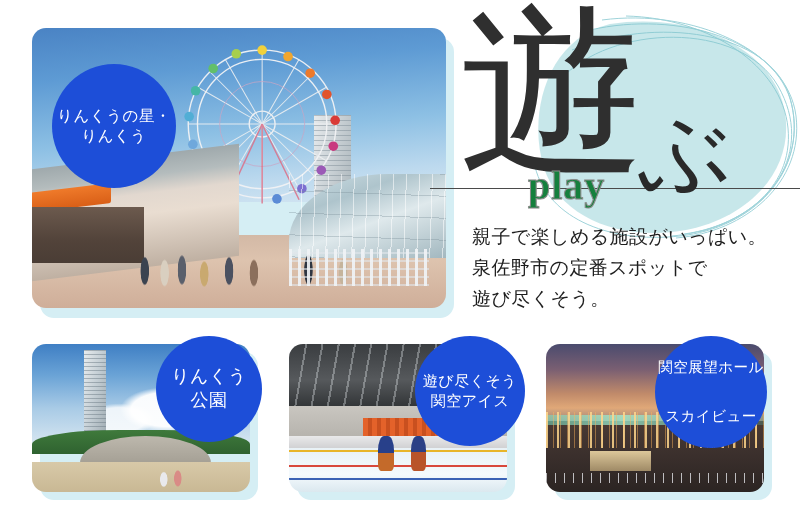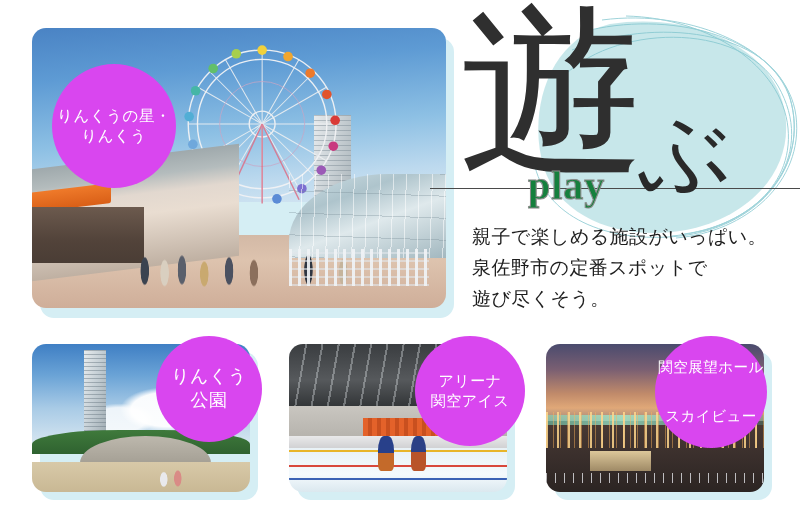--- a/index.html
+++ b/index.html
@@ -37,21 +37,21 @@
     position: absolute;
     left: 0; top: 0;
     width: 100%;
     height: 100%;
   }
 
   
   .badge {
     position: absolute;
     border-radius: 50%;
-    background: #d946ef;
+    background: #1d4ed8;
     display: flex;
     flex-direction: column;
     align-items: center;
     justify-content: center;
     color: #ffffff;
     text-align: center;
     line-height: 1.32;
     letter-spacing: 0.5px;
     z-index: 6;
   }
@@ -354,21 +354,21 @@
       <div class="t2-board"></div>
       <div class="t2-ice"></div>
       <div class="t2-line-yellow"></div>
       <div class="t2-line-red"></div>
       <div class="t2-line-blue"></div>
       <div class="t2-skater a"></div>
       <div class="t2-skater b"></div>
     </div>
   </div>
   <div class="badge" style="left:415px; top:336px; width:110px; height:110px; font-size:15px;">
-    <span>アリーナ</span>
+    <span>遊び尽くそう</span>
     <span>関空アイス</span>
   </div>
 
   <div class="photo-frame" style="left:554px; top:352px; width:218px; height:148px;"></div>
   <div class="photo" style="left:546px; top:344px; width:218px; height:148px;">
     <div class="photo-inner">
       <div class="t3-sky"></div>
       <div class="t3-ground"></div>
       <div class="t3-runway"></div>
       <div class="t3-lights"></div>

